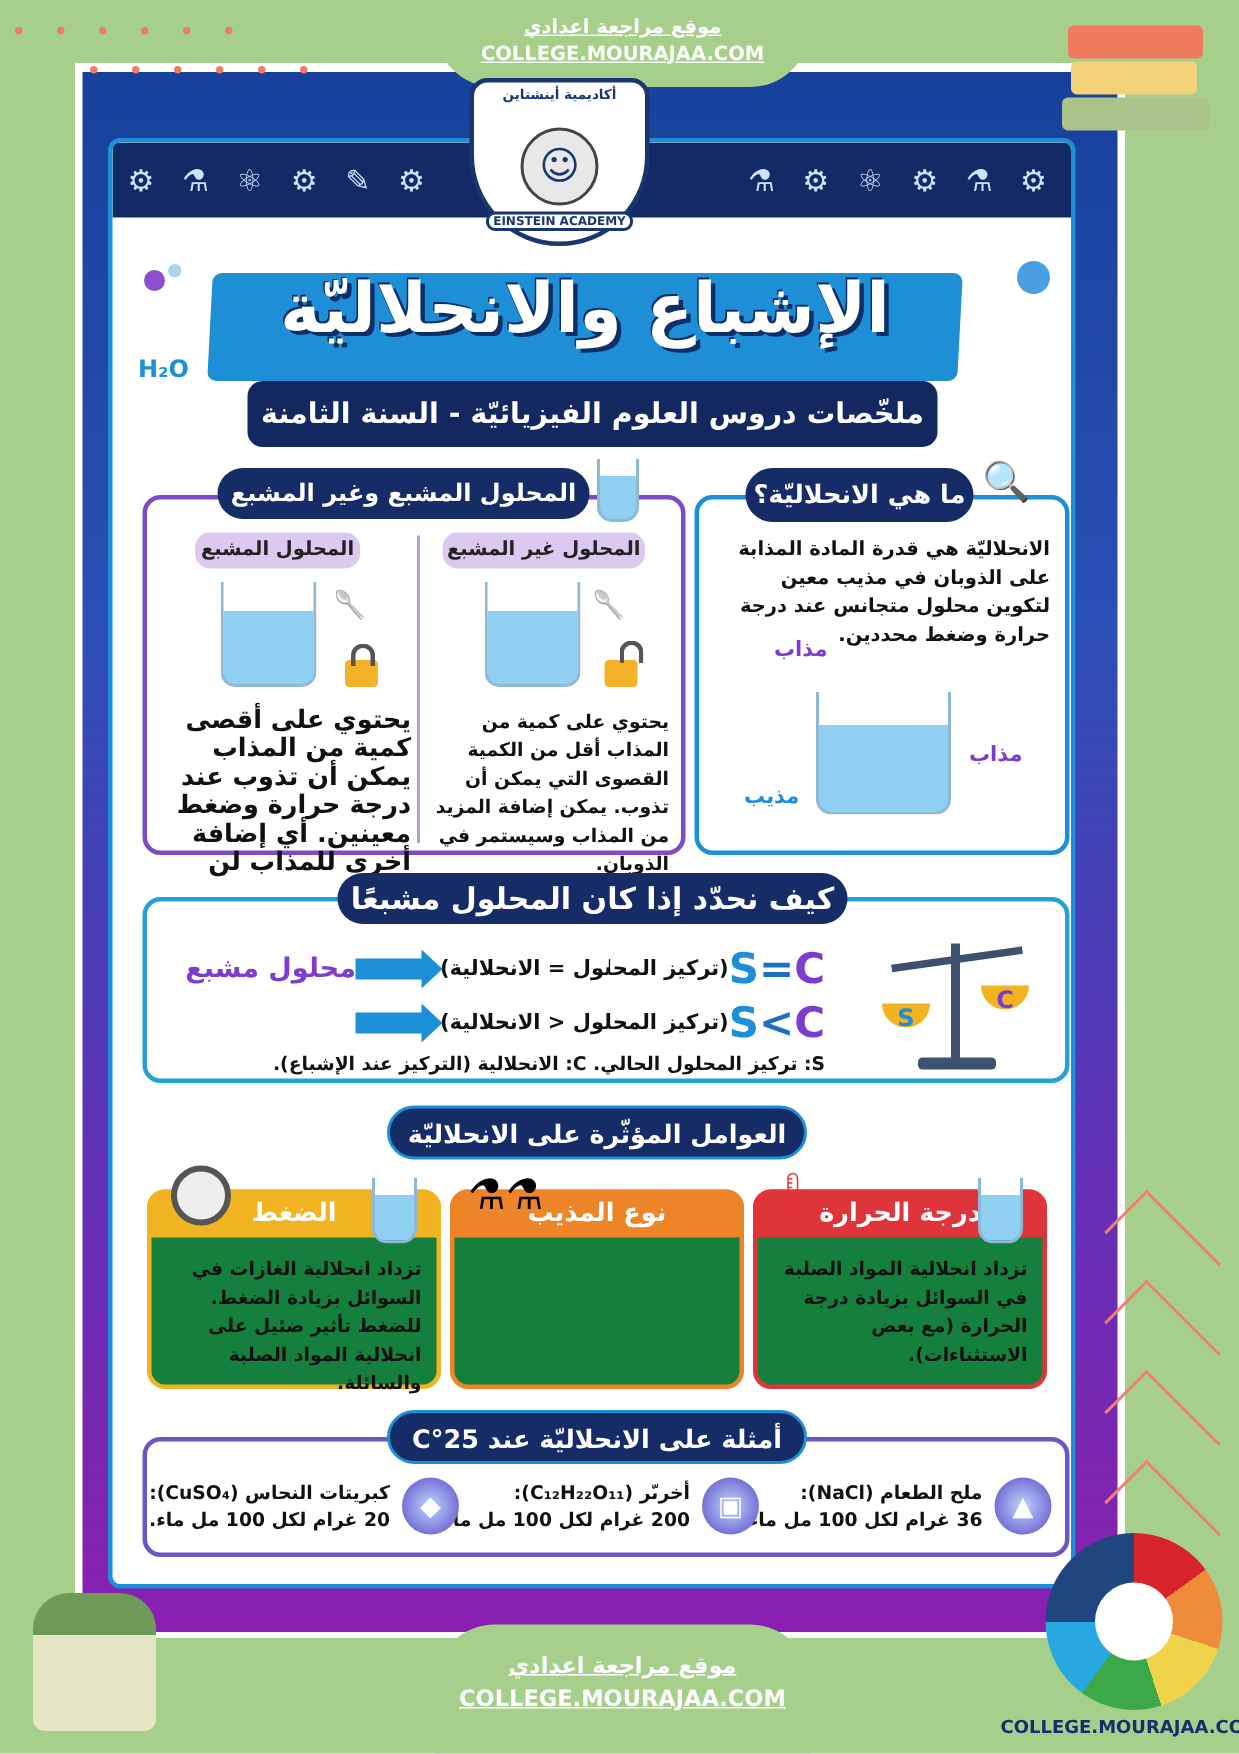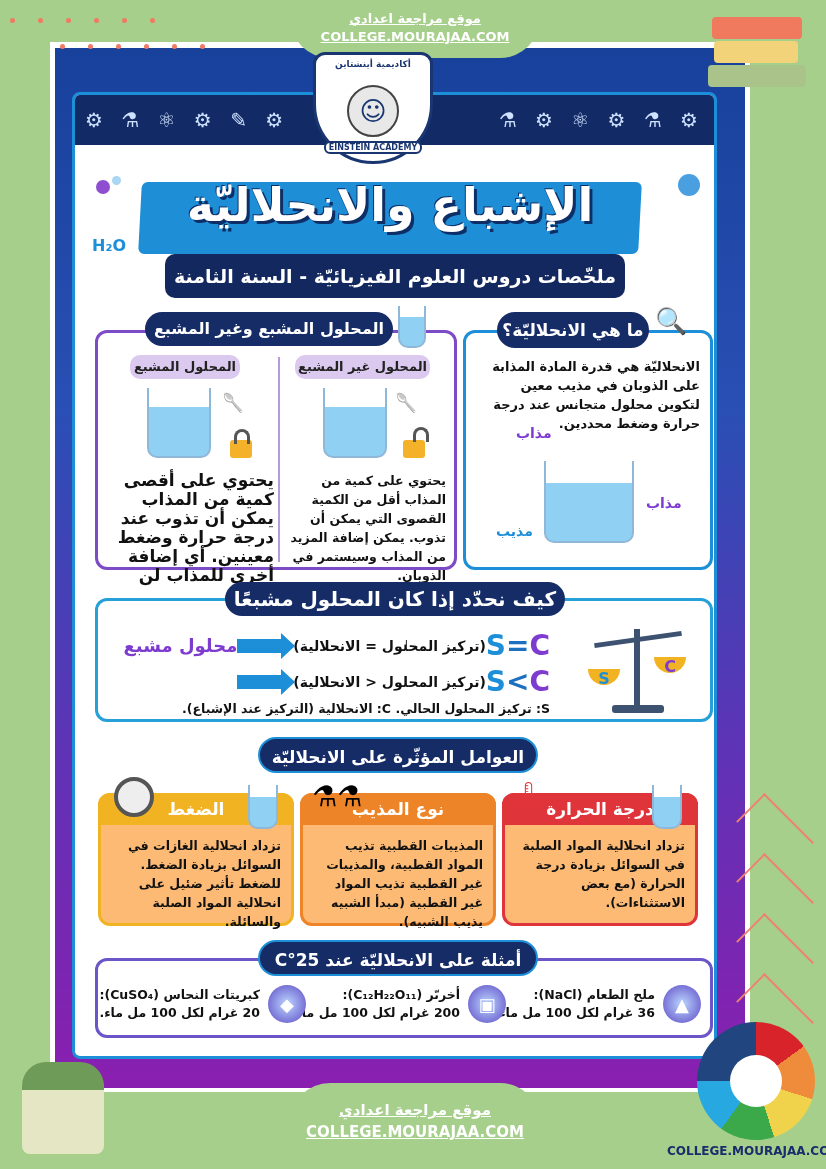--- a/index.html
+++ b/index.html
@@ -29,21 +29,21 @@
   .sub-pill{position:absolute;background:#dcc9ef;border-radius:10px;font-weight:bold;font-size:13px;text-align:center;line-height:24px;color:#222;}
   .beaker{position:absolute;width:64px;height:70px;border:2px solid #8fb7d8;border-top:none;border-radius:0 0 10px 10px;background:linear-gradient(#fff 0 28%,#8fd0f3 28%);}
   .lock{position:absolute;width:22px;height:18px;background:#f4b22a;border-radius:3px;}
   .lock::before{content:"";position:absolute;left:4px;top:-11px;width:10px;height:12px;border:3px solid #555;border-bottom:none;border-radius:8px 8px 0 0;}
   .lock.open::before{left:10px;top:-13px;}
   .row-eq{position:absolute;display:flex;align-items:center;gap:0;direction:ltr;font-weight:bold;}
   .big-S{color:#1d8fd8;font-size:28px;}
   .big-C{color:#7d3bd0;font-size:28px;}
   .arrow{width:46px;height:14px;background:#1d8fd8;position:relative;}
   .arrow::after{content:"";position:absolute;right:-12px;top:-6px;border-left:14px solid #1d8fd8;border-top:13px solid transparent;border-bottom:13px solid transparent;}
-  .factor{position:absolute;top:793px;width:196px;height:133px;border:3px solid;border-radius:12px;background:#fdba74;padding-left:19px;}
+  .factor{position:absolute;top:793px;width:196px;height:133px;border:3px solid;border-radius:12px;background:#15803d;padding-left:19px;}
   .factor .head{position:absolute;top:-3px;left:-3px;right:-3px;height:32px;border-radius:12px 12px 0 0;color:#fff;font-weight:bold;font-size:17px;line-height:32px;text-align:center;direction:rtl;}
   .factor .body-txt{position:absolute;top:40px;right:10px;left:8px;font-size:12.5px;line-height:19px;text-align:right;}
   .ex{position:absolute;top:985px;display:flex;align-items:center;gap:8px;direction:rtl;}
   .ex .circ{width:38px;height:38px;border-radius:50%;background:radial-gradient(#bcd6ff,#5a47c4);display:flex;align-items:center;justify-content:center;color:#fff;font-size:18px;}
   .ex .txt{font-weight:bold;font-size:12.5px;line-height:18px;color:#111;}
   .chev{position:absolute;left:740px;width:70px;height:40px;border-left:2px solid #ee8170;border-top:2px solid #ee8170;transform:rotate(45deg);}
   .books{position:absolute;left:700px;top:15px;width:115px;height:75px;}
   .books div{position:absolute;height:22px;border-radius:4px;}
   .ring{position:absolute;left:697px;top:1022px;width:118px;height:118px;border-radius:50%;
     background:conic-gradient(#d9232a 0 15%,#ee8c3c 15% 30%,#f0d34a 30% 45%,#3ba84a 45% 60%,#28a8e0 60% 75%,#21457e 75% 100%);}
@@ -160,21 +160,20 @@
 </div>
 <div class="pill" style="left:225px;top:582px;width:340px;height:34px;line-height:34px;font-size:20px;">كيف نحدّد إذا كان المحلول مشبعًا أم لا؟</div>
 
 <div class="pill" style="left:258px;top:737px;width:280px;height:36px;line-height:36px;font-size:17px;border:2px solid #1d8fd8;">العوامل المؤثّرة على الانحلاليّة</div>
 <div class="factor" style="left:502px;border-color:#e0343b;">
   <div class="head" style="background:#e0343b;">درجة الحرارة</div>
   <div class="body-txt">تزداد انحلالية المواد الصلبة في السوائل بزيادة درجة الحرارة (مع بعض الاستثناءات).</div>
 </div>
 <div class="factor" style="left:300px;border-color:#ee8428;">
   <div class="head" style="background:#ee8428;">نوع المذيب</div>
-  <div class="body-txt">المذيبات القطبية تذيب المواد القطبية، والمذيبات غير القطبية تذيب المواد غير القطبية (مبدأ الشبيه يذيب الشبيه).</div>
 </div>
 <div class="factor" style="left:98px;border-color:#f2b323;">
   <div class="head" style="background:#f2b323;">الضغط</div>
   <div class="body-txt">تزداد انحلالية الغازات في السوائل بزيادة الضغط. للضغط تأثير ضئيل على انحلالية المواد الصلبة والسائلة.</div>
 </div>
 <div style="position:absolute;left:512px;top:780px;font-size:26px;color:#e0343b;">🌡</div>
 <div class="beaker" style="left:652px;top:785px;width:30px;height:44px;"></div>
 <div style="position:absolute;left:312px;top:780px;font-size:28px;">⚗⚗</div>
 <div style="position:absolute;left:114px;top:777px;width:40px;height:40px;border-radius:50%;border:4px solid #555;background:#eee;"></div>
 <div class="beaker" style="left:248px;top:785px;width:30px;height:44px;"></div>

